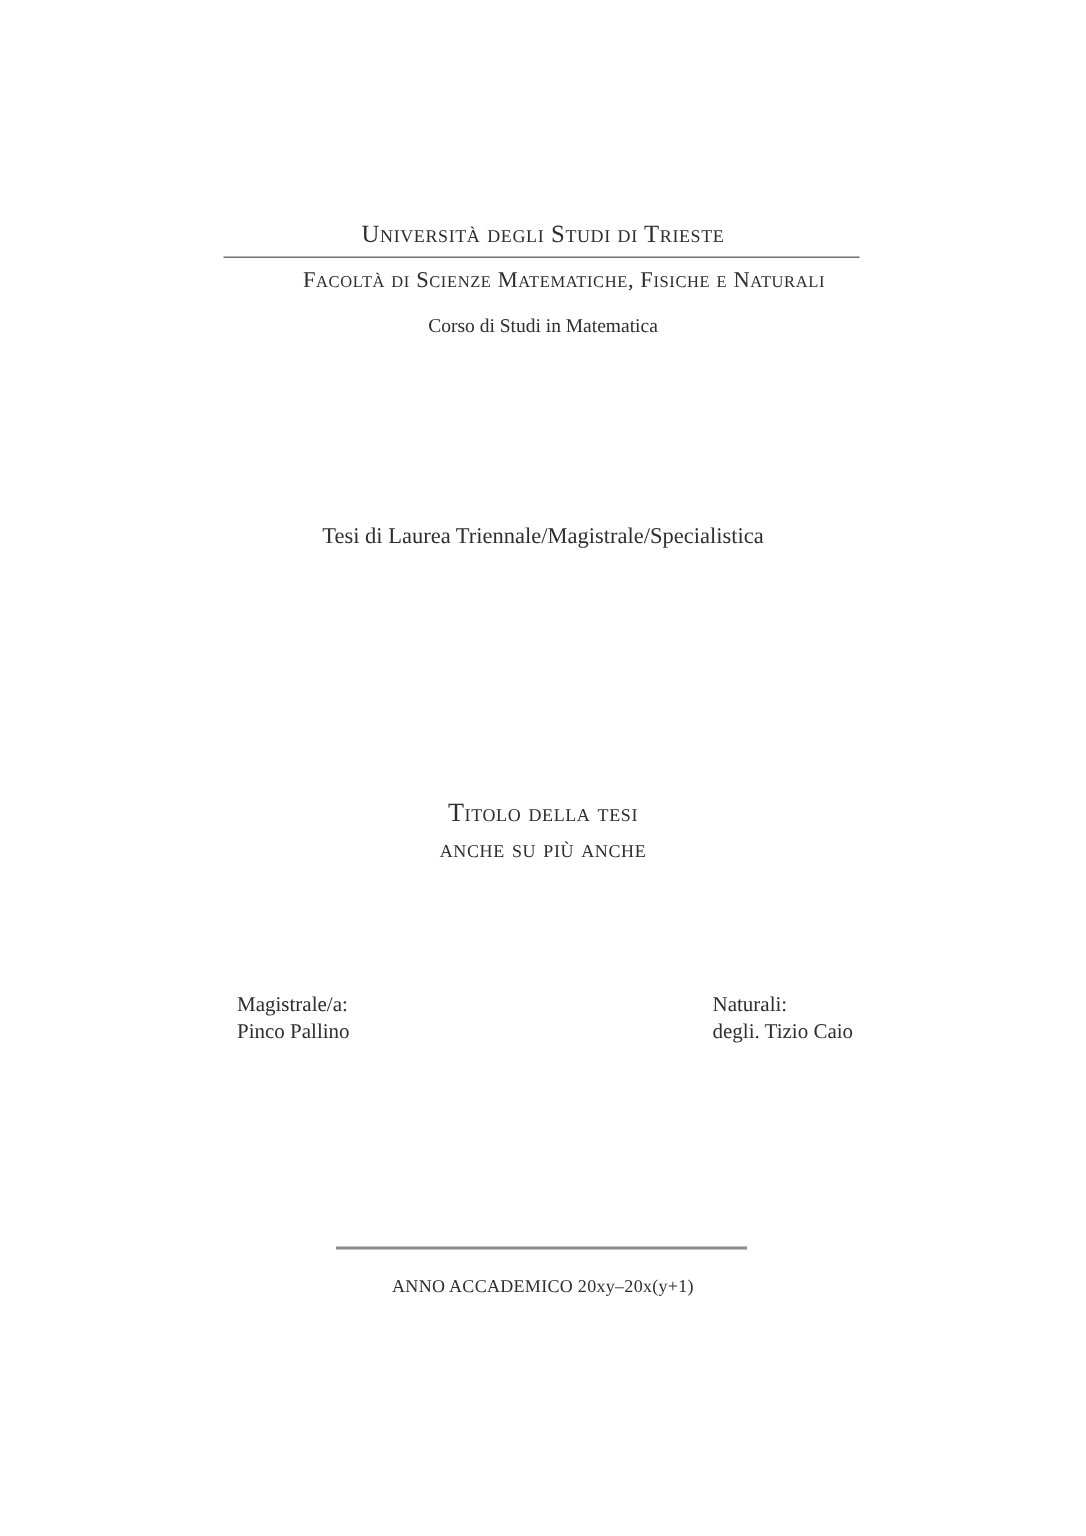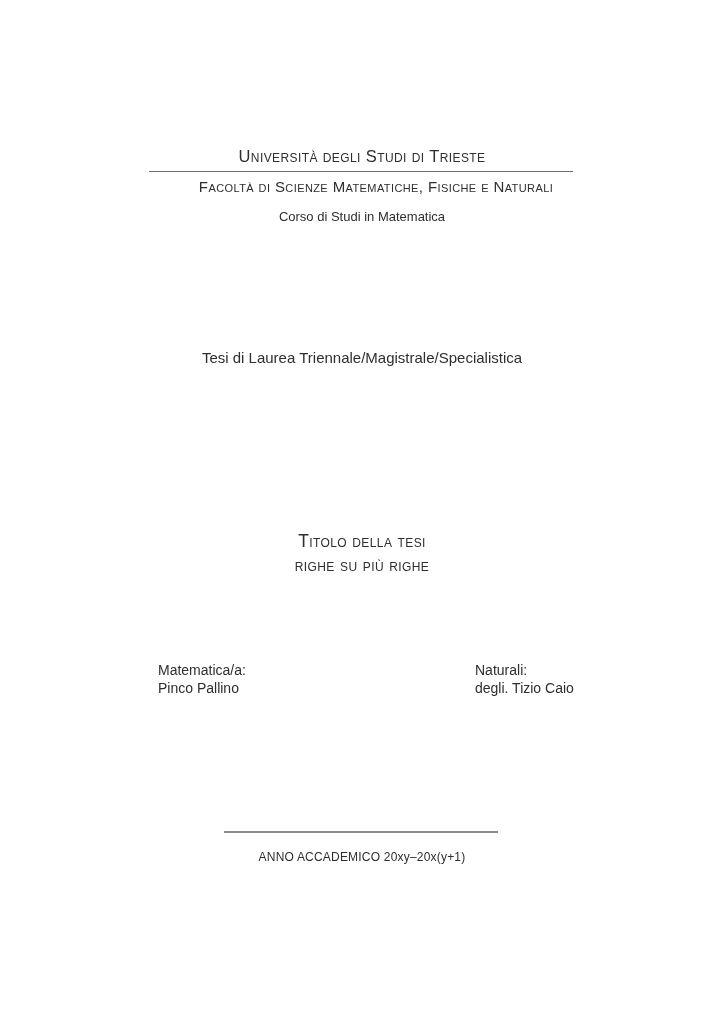--- a/index.html
+++ b/index.html
@@ -5,21 +5,21 @@
   html, body {
     margin: 0;
     padding: 0;
     background: #ffffff;
   }
   .page {
     position: relative;
     width: 724px;
     height: 896px;
     background: #ffffff;
-    font-family: Liberation Sans, sans-serif;
+    font-family: Liberation Serif, serif;
     color: #2e2e2e;
     overflow: hidden;
   }
   .centered {
     position: absolute;
     left: 0;
     width: 724px;
     text-align: center;
     white-space: nowrap;
   }
@@ -97,25 +97,25 @@
   <div class="header-rule"></div>
 
   <div class="centered smallcaps faculty-name">Facoltà di Scienze Matematiche, Fisiche e Naturali</div>
 
   <div class="centered course-name">Corso di Studi in Matematica</div>
 
   <div class="centered thesis-type">Tesi di Laurea Triennale/Magistrale/Specialistica</div>
 
   <div class="centered smallcaps thesis-title">
     <div>Titolo della tesi</div>
-    <div>righe su più righe</div>
+    <div>anche su più anche</div>
   </div>
 
   <div class="person-block candidate-block">
-    <div>Matematica/a:</div>
+    <div>Magistrale/a:</div>
     <div>Pinco Pallino</div>
   </div>
 
   <div class="person-block advisor-block">
     <div>Naturali:</div>
     <div>degli. Tizio Caio</div>
   </div>
 
   <div class="footer-rule"></div>
 

